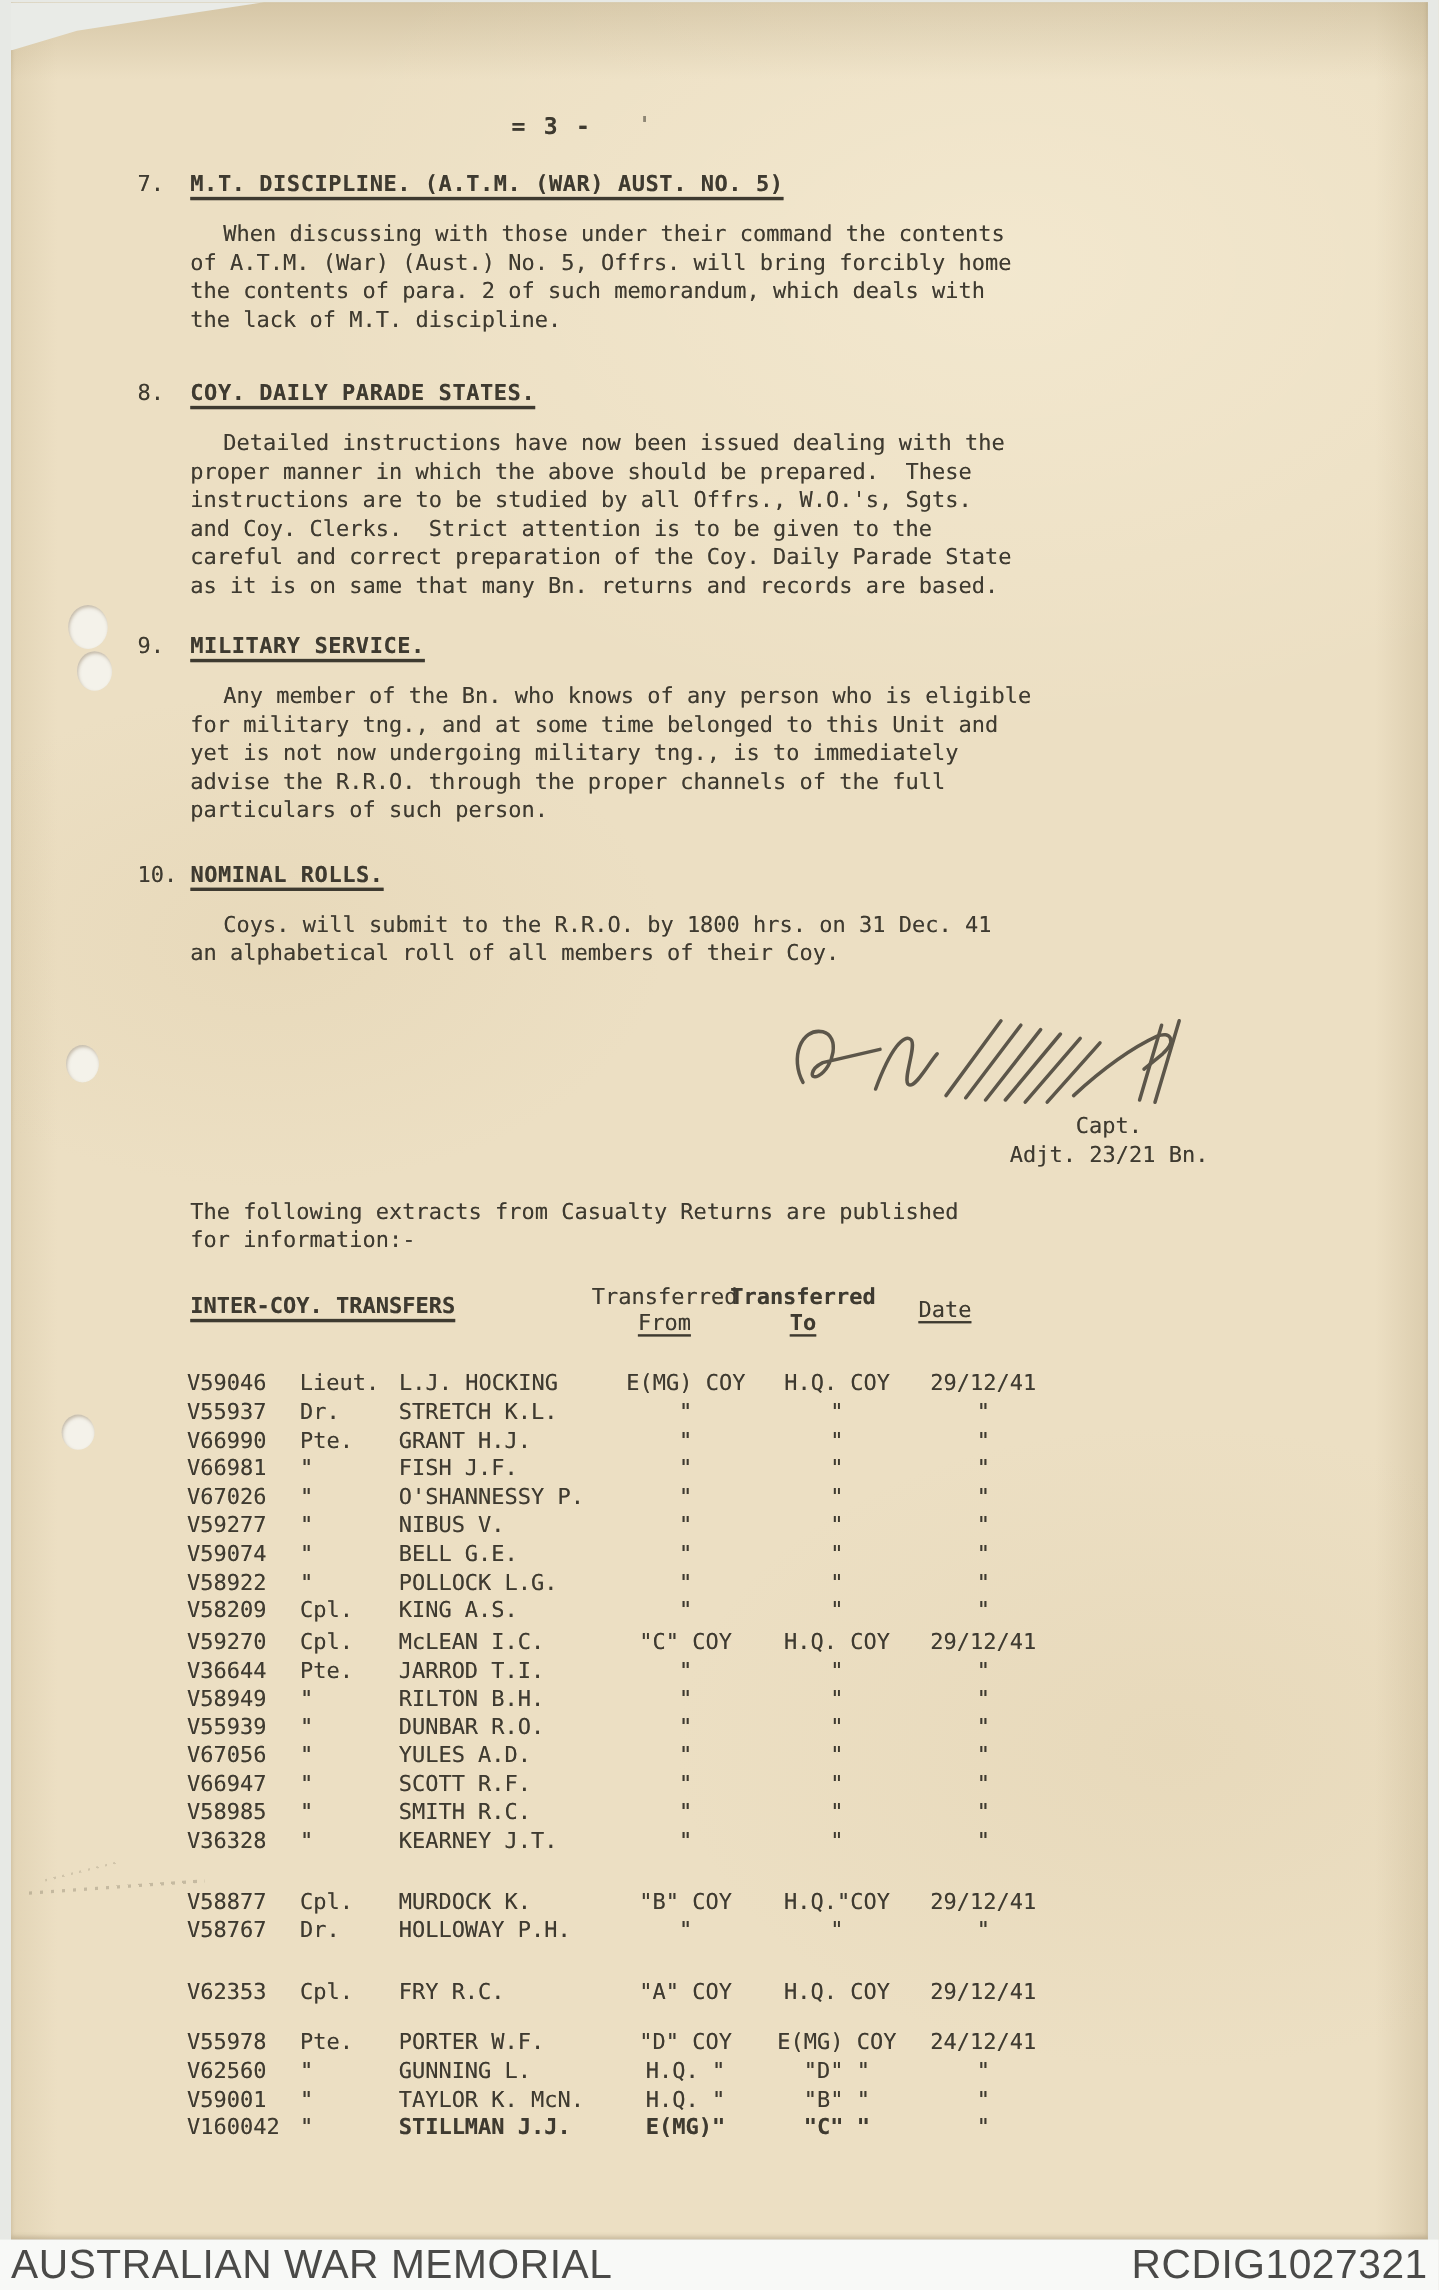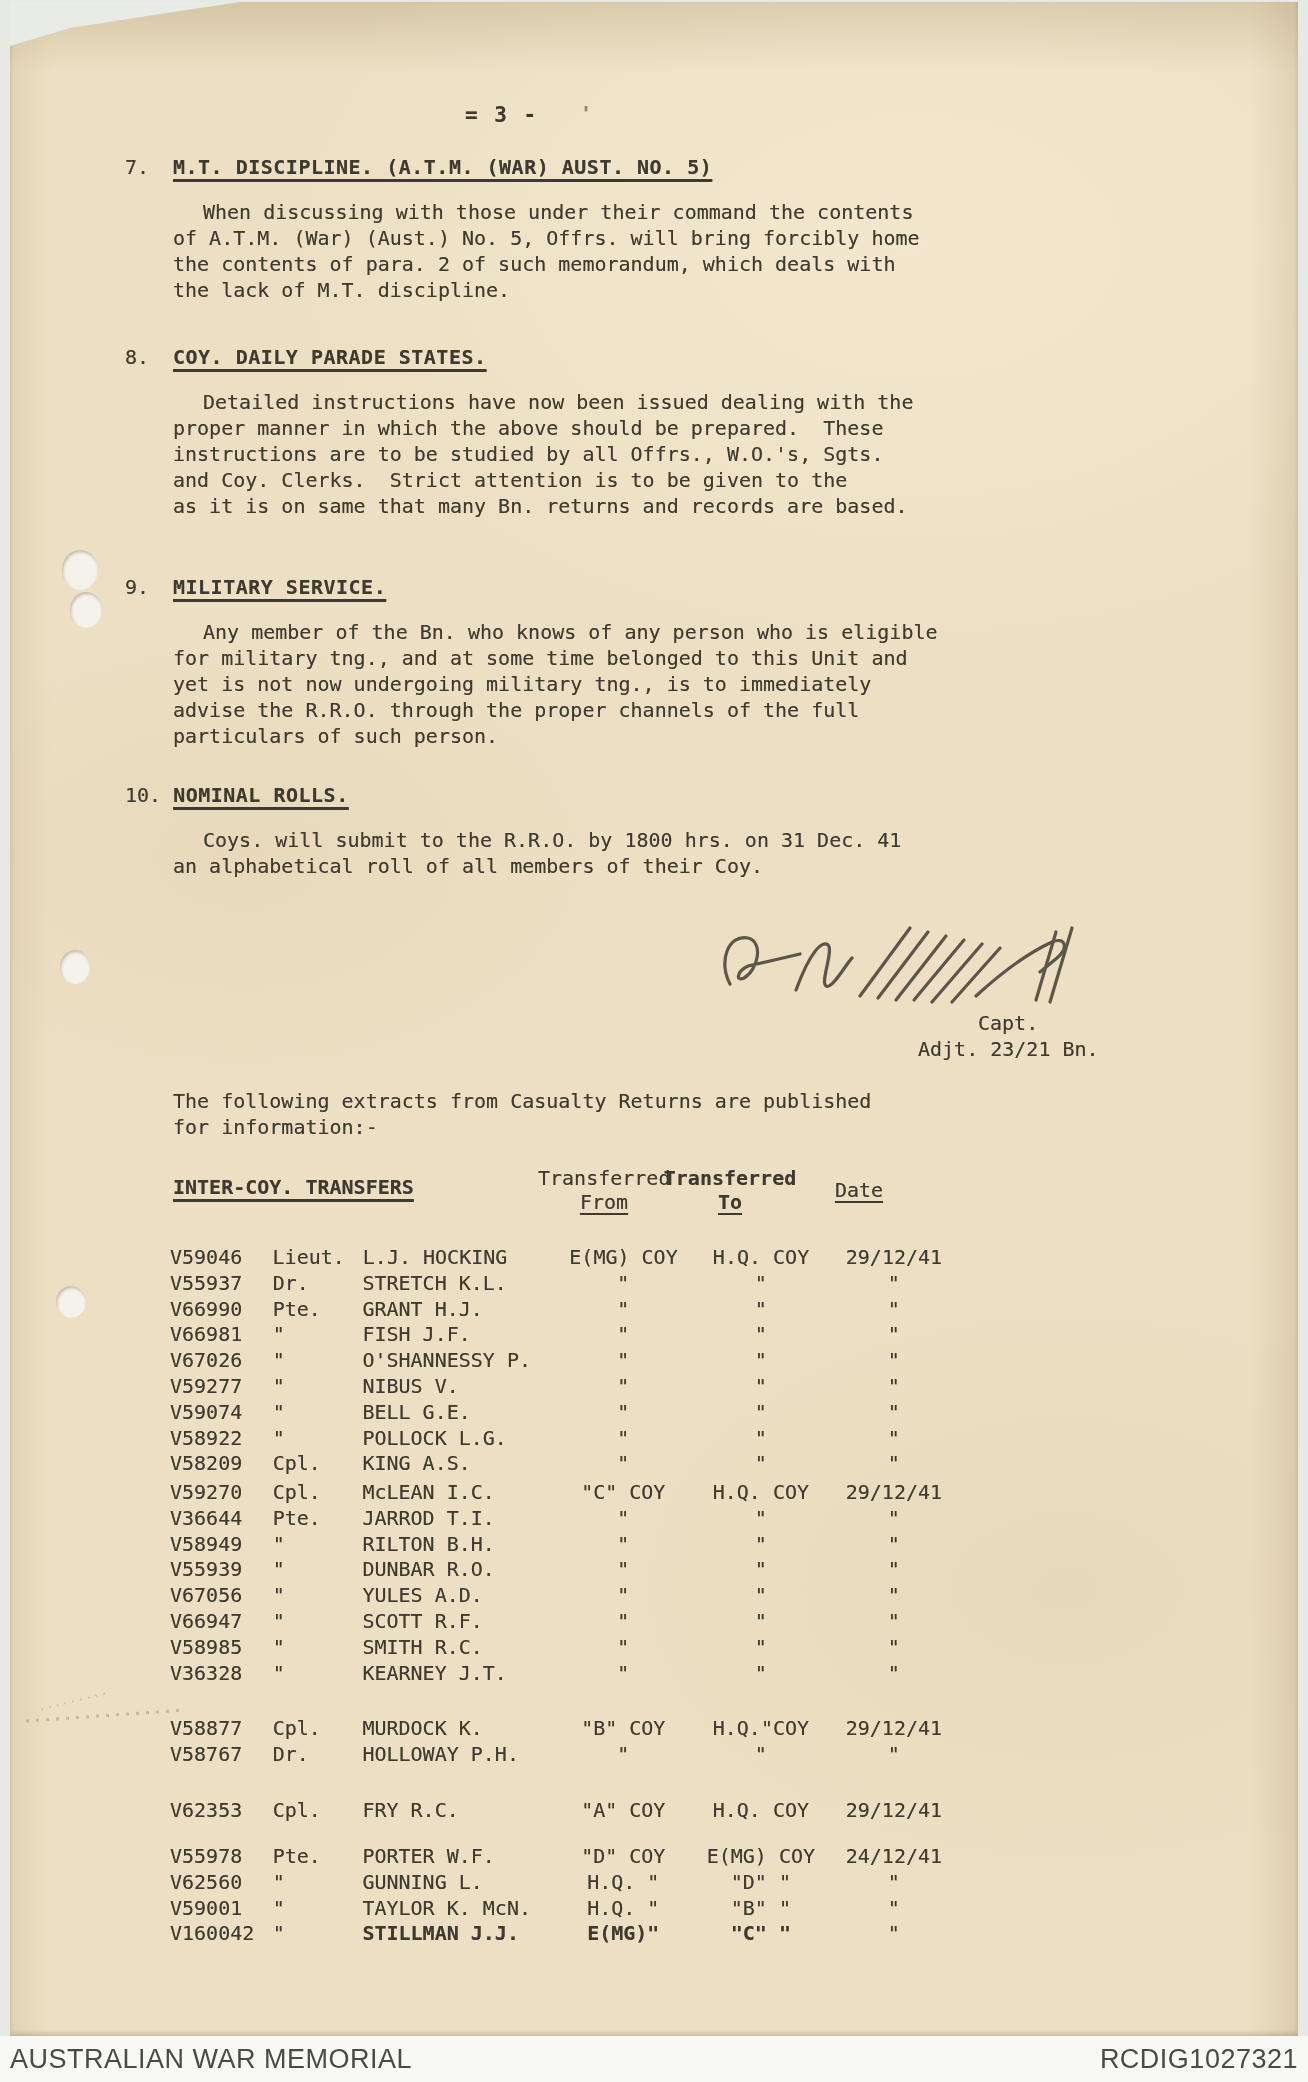--- a/index.html
+++ b/index.html
@@ -76,21 +76,21 @@
   .c-from{width:132px;text-align:center;}
   .c-to{width:128px;text-align:center;}
   .c-date{width:122px;text-align:center;}
   .bold{font-weight:bold;}
 
   
   #footer{
     position:absolute;left:0;bottom:0;width:100%;height:46px;box-sizing:border-box;
     background:var(--footer_bg,#f8f9f7);
     display:flex;justify-content:space-between;align-items:center;padding:0 10px;
-    font-family:"Liberation Sans",sans-serif;font-size:27px;letter-spacing:.5px;
+    font-family:"Liberation Sans",sans-serif;font-size:37px;letter-spacing:.5px;
     color:var(--footer_text,#4a4a48);
   }
 </style>
 </head>
 <body>
 
 <div id="paper">
   <div id="torn-corner"></div>
 
   <div id="pagenum" class="typed">= 3 -</div>
@@ -106,20 +106,21 @@
           <div class="line typed">the lack of M.T. discipline.</div>
         </div>
       </div>
       <div class="section" style="top: 342px;">
         <div class="sec-head"><span class="sec-num typed">8.</span><span class="sec-title typed">COY. DAILY PARADE STATES.</span></div>
         <div class="sec-body">
           <div class="line typed first">Detailed instructions have now been issued dealing with the</div>
           <div class="line typed">proper manner in which the above should be prepared.  These</div>
           <div class="line typed">instructions are to be studied by all Offrs., W.O.'s, Sgts.</div>
           <div class="line typed">and Coy. Clerks.  Strict attention is to be given to the</div>
+          <div class="line typed">careful and correct preparation of the Coy. Daily Parade State</div>
           <div class="line typed">as it is on same that many Bn. returns and records are based.</div>
         </div>
       </div>
       <div class="section" style="top: 572px;">
         <div class="sec-head"><span class="sec-num typed">9.</span><span class="sec-title typed">MILITARY SERVICE.</span></div>
         <div class="sec-body">
           <div class="line typed first">Any member of the Bn. who knows of any person who is eligible</div>
           <div class="line typed">for military tng., and at some time belonged to this Unit and</div>
           <div class="line typed">yet is not now undergoing military tng., is to immediately</div>
           <div class="line typed">advise the R.R.O. through the proper channels of the full</div>

